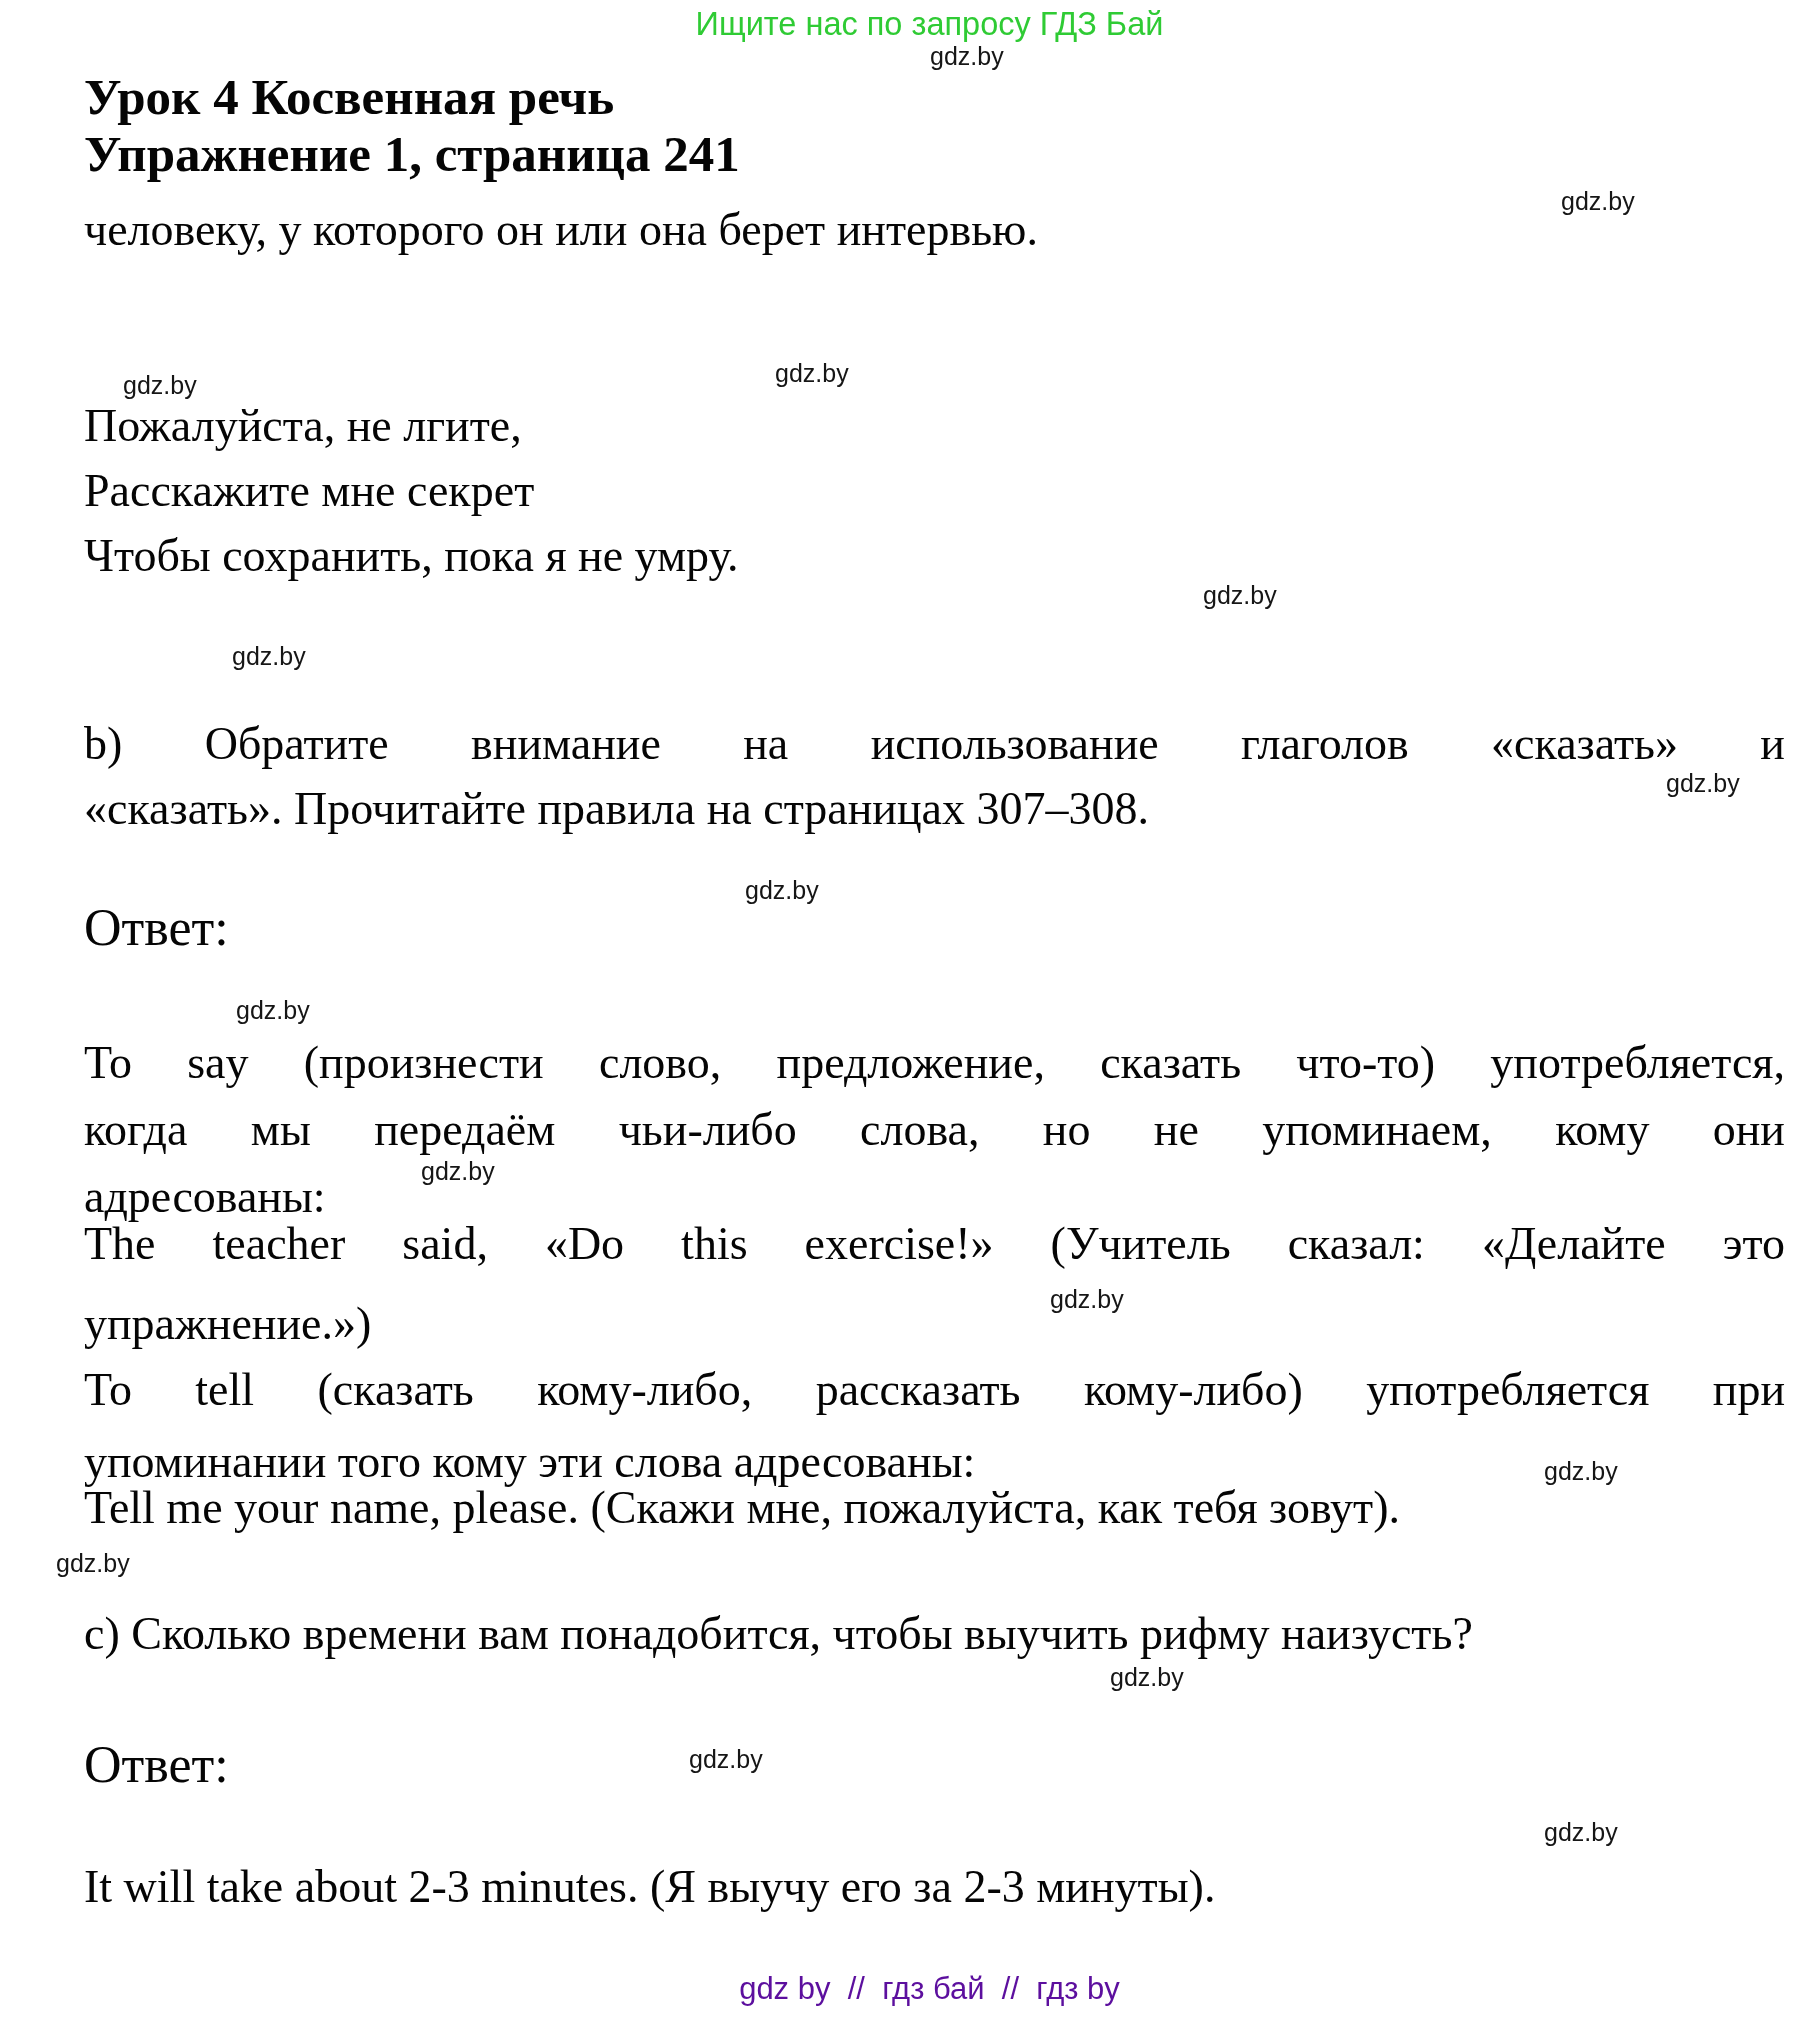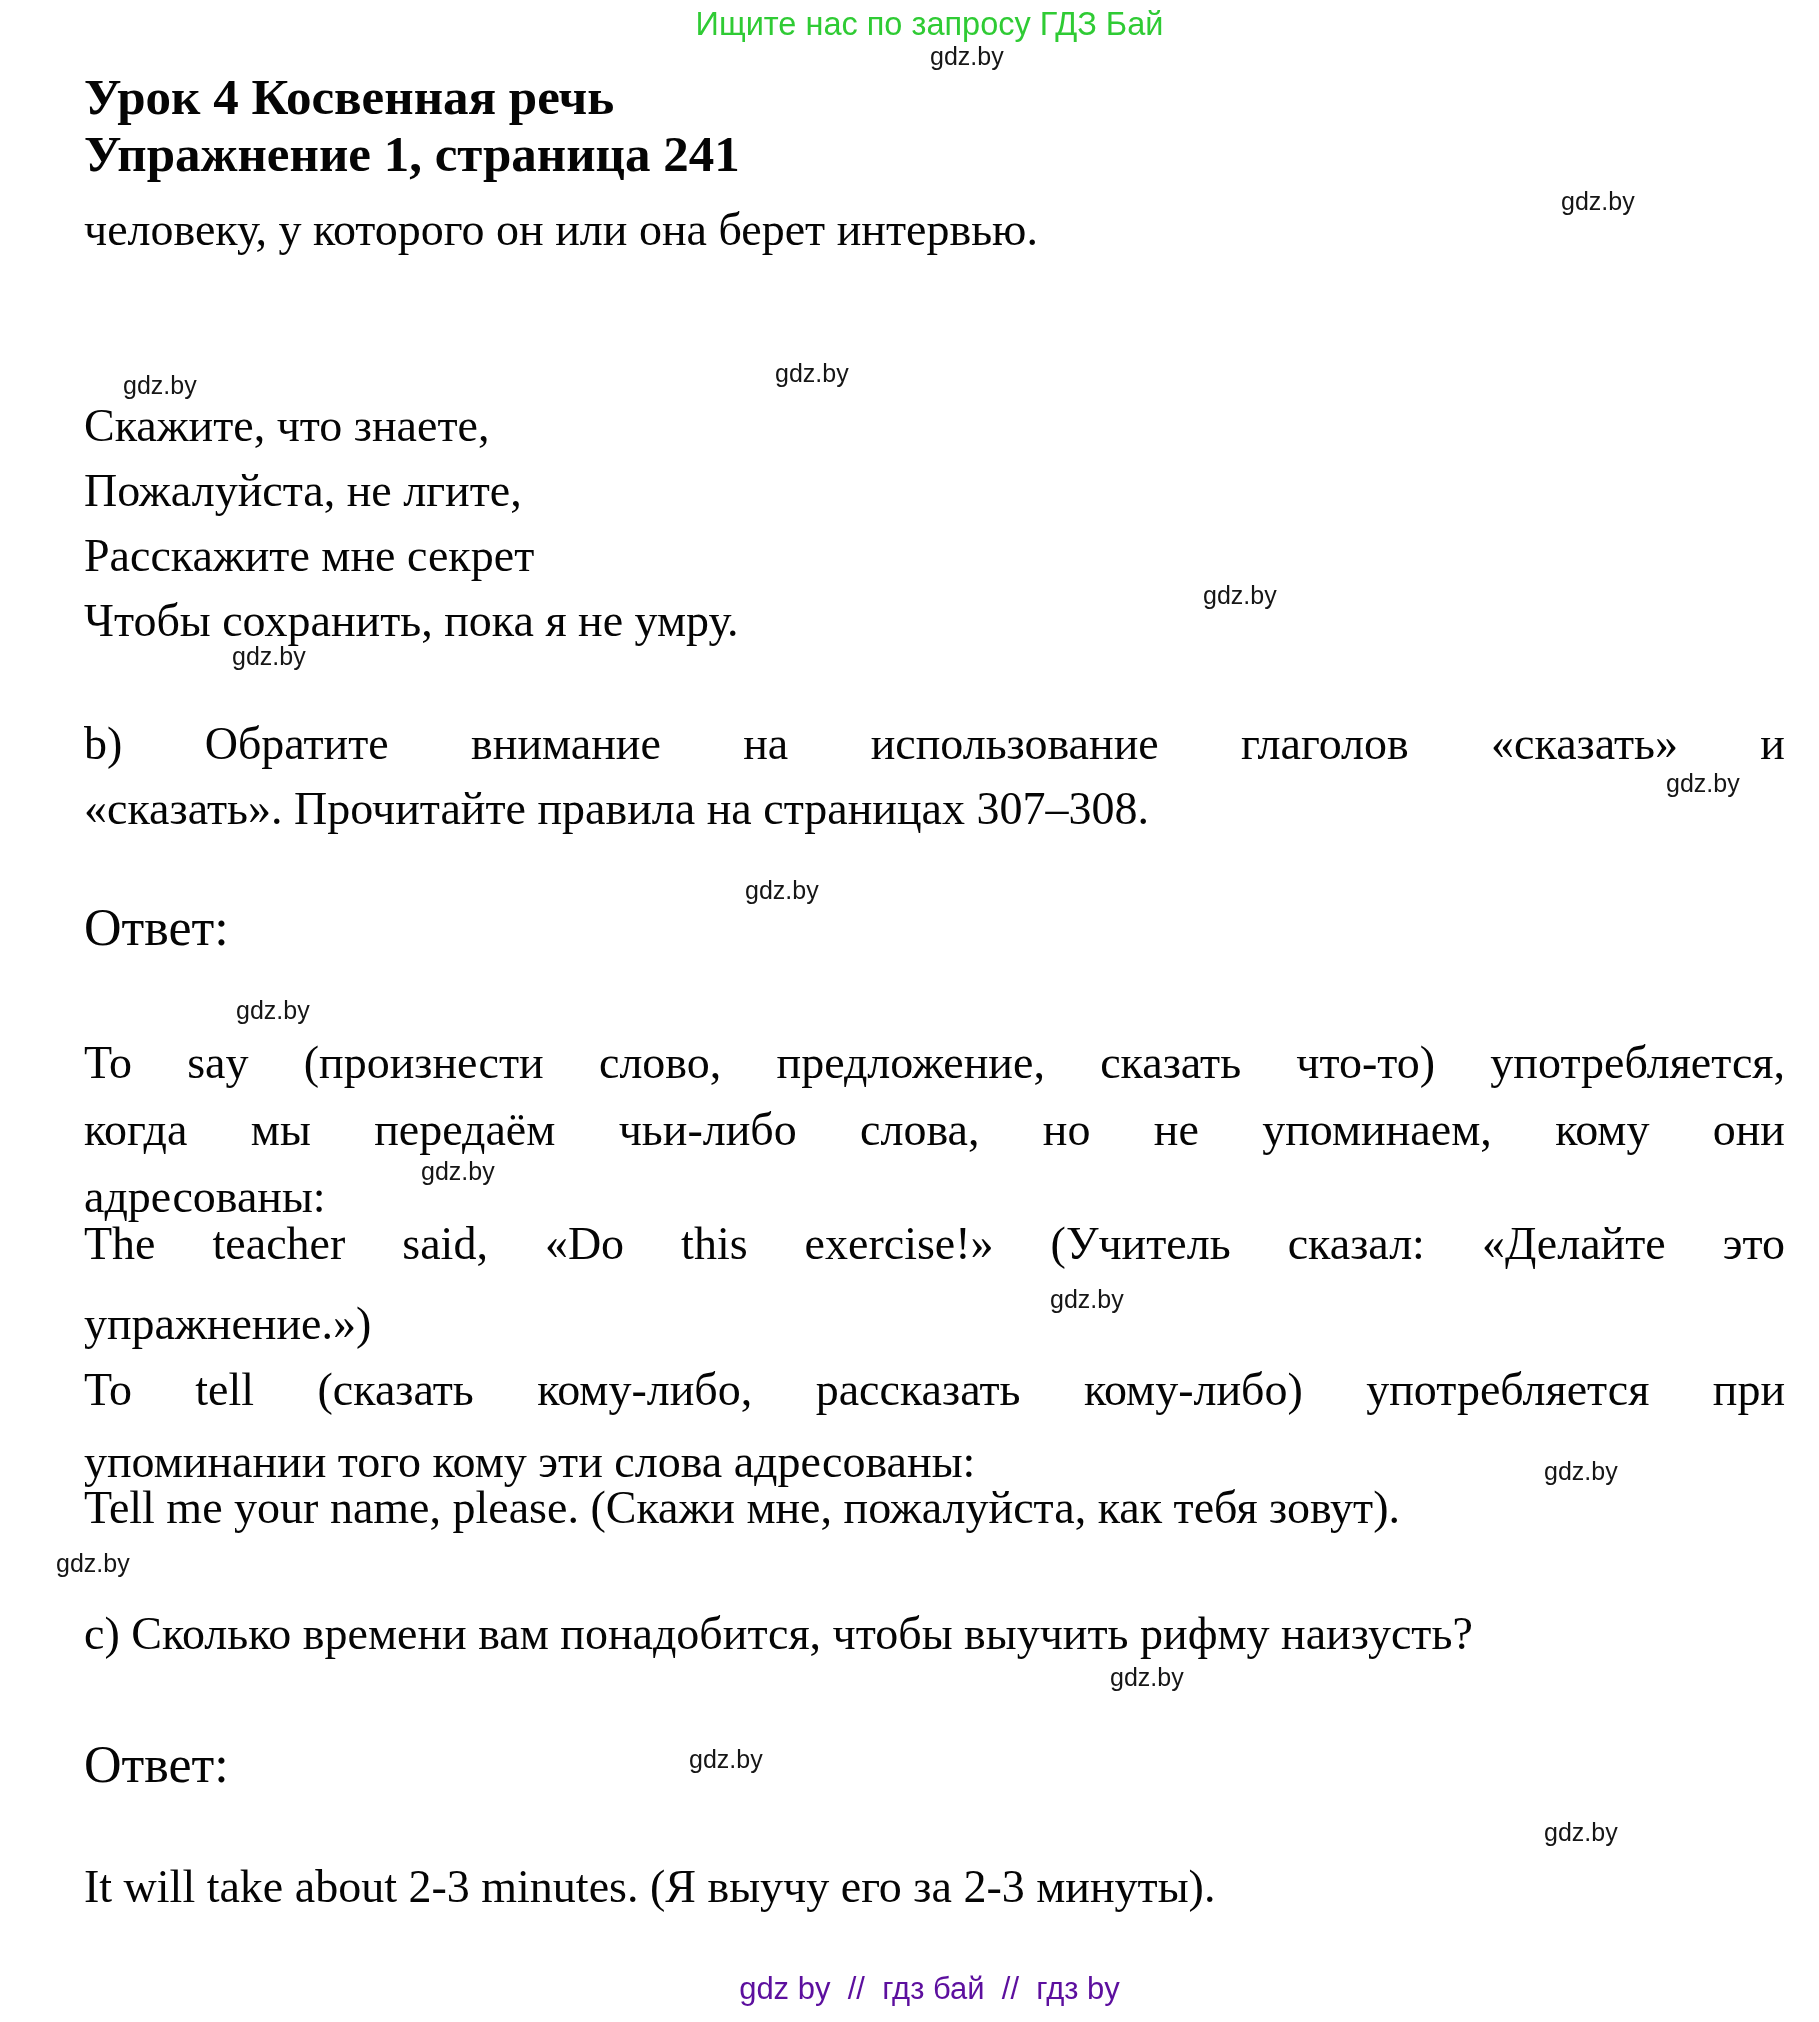--- a/index.html
+++ b/index.html
@@ -83,21 +83,20 @@
   <span class="wm" style="left:1524px; top:1818px;">gdz.by</span>
 
   <div class="h" style="top:69px;">Урок 4 Косвенная речь</div>
   <div class="h" style="top:126px;">Упражнение 1, страница 241</div>
 
   <div class="block" style="top:200px; line-height:59px;">
     <span class="ln">человеку, у которого он или она берет интервью.</span>
   </div>
 
   <div class="block" style="top:393px; line-height:65px;">
-    <span class="ln">Скажите, что знаете,</span>
     <span class="ln">Пожалуйста, не лгите,</span>
     <span class="ln">Расскажите мне секрет</span>
     <span class="ln">Чтобы сохранить, пока я не умру.</span>
   </div>
 
   <div class="block" style="top:711px; line-height:65px;">
     <span class="ln jline">b) Обратите внимание на использование глаголов «сказать» и</span>
     <span class="ln">«сказать». Прочитайте правила на страницах 307–308.</span>
   </div>
 

